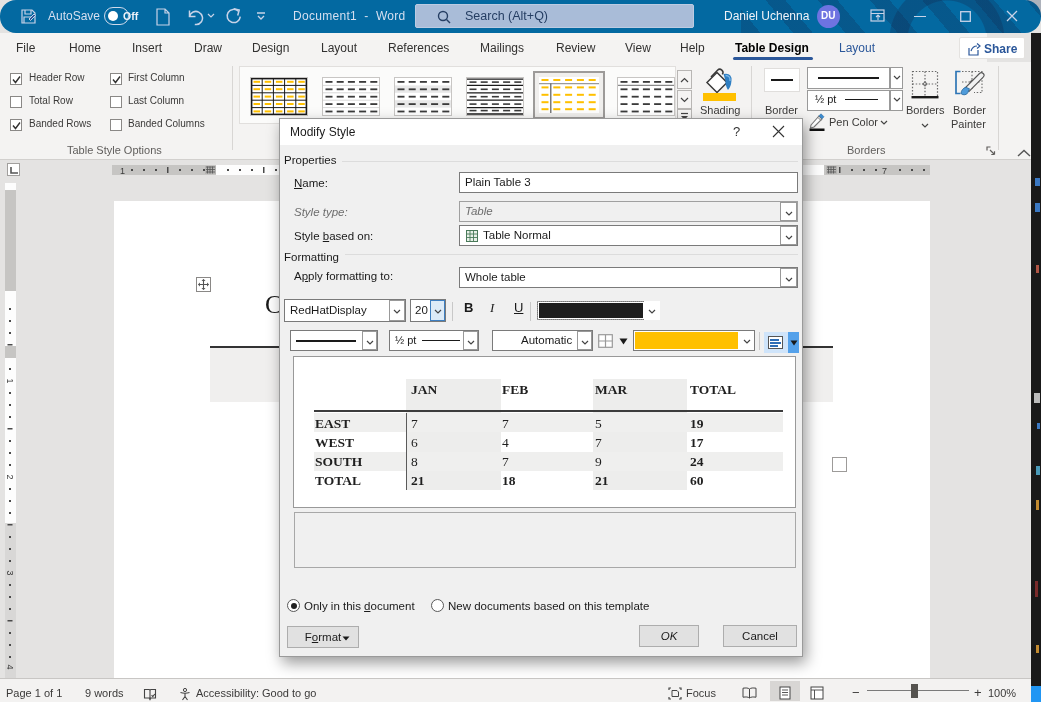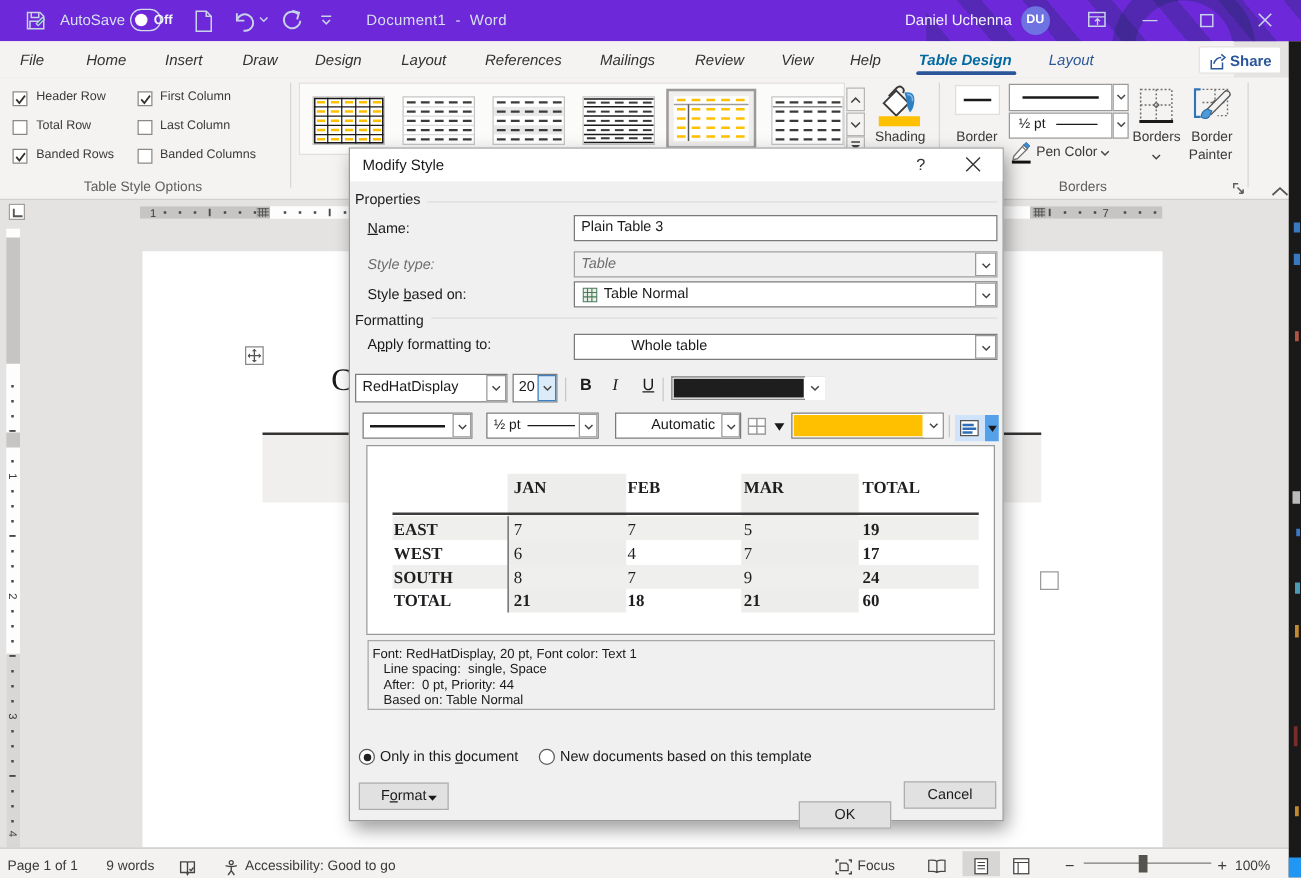--- a/index.html
+++ b/index.html
@@ -1,33 +1,33 @@
 <!DOCTYPE html>
 <html><head>
 <meta charset="utf-8">
 <style>
 * { margin:0; padding:0; box-sizing:border-box; }
 html,body { width:1041px; height:702px; overflow:hidden; font-family:"Liberation Sans",sans-serif; }
 body { position:relative; background:#e4e3e2; }
 .abs { position:absolute; }
 
 
-#titlebar { left:0; top:0; width:1041px; height:33px; background:#6d28d9; }
+#titlebar { left:0; top:0; width:1041px; height:33px; background:#0369a1;border-radius:16px; }
 #titlebar .pat { right:0; top:0; width:300px; height:33px;
   background:
     radial-gradient(circle at 206px 40px, rgba(0,0,0,0) 39px, rgba(17,39,78,.30) 40px 57px, rgba(0,0,0,0) 58px),
     repeating-linear-gradient(50deg, rgba(17,39,78,.26) 0 15px, rgba(43,87,154,0) 15px 40px); }
 .tbtxt { color:#d6dff0; font-size:12px; }
 #searchbox { left:415px; top:4px; width:279px; height:24px; background:#a9bcd8; border:1px solid #bccbe2; border-radius:2px; }
 #searchbox span { position:absolute; left:49px; top:4px; color:#253e63; font-size:12.5px; }
 
 
-#tabrow { left:0; top:33px; width:987px; height:29px; background:#f4f3f2;font-style:italic; }
+#tabrow { left:0; top:33px; width:987px; height:29px; background:#f4f3f2; }
 .tab { position:absolute; top:8px; font-size:12px; color:#323130; }
-.tabsel { color:#0369a1; font-weight:bold; }
+.tabsel { color:#000000; font-weight:bold; }
 #tabuline { left:733px; top:57px; width:80px; height:3px; background:#2b579a; border-radius:2px; }
 #sharebtn { left:959px; top:37px; width:66px; height:22px; background:#fff; border:1px solid #e4e2e0; border-radius:2px; }
 #sharebtn span { position:absolute; left:24px; top:4px; font-size:12px; color:#2b579a; font-weight:bold; }
 
 
 #ribbon { left:0; top:0; width:1041px; height:161px; }
 #ribbonbg { position:absolute; left:0; top:62px; width:1041px; height:98px; background:#f4f3f2; border-bottom:1px solid #d2d0ce; }
 .vsep { position:absolute; width:1px; background:#d8d6d4; }
 .cb { position:absolute; width:12px; height:12px; background:#fff; border:1px solid #8a8886; }
 .cblbl { position:absolute; font-size:10px; color:#3b3a39; }
@@ -103,20 +103,27 @@
 
   <svg class="abs" style="left:224px;top:7px" width="19" height="19" viewBox="0 0 19 19">
     <path d="M9.8 1.6 L15.2 3.1 L13.7 8.5" fill="none" stroke="#c8d3e8" stroke-width="1.5"></path>
     <path d="M14.4 4.3 A6.6 6.6 0 1 0 16.3 9.6" fill="none" stroke="#c8d3e8" stroke-width="1.5"></path>
   </svg>
 
   <svg class="abs" style="left:256px;top:12px" width="10" height="9" viewBox="0 0 10 9">
     <path d="M1 1 h8 M2 4 l3 3 l3 -3" fill="none" stroke="#c8d3e8" stroke-width="1.3"></path>
   </svg>
   <span class="abs tbtxt" style="left:293px;top:9px;letter-spacing:.3px;">Document1&nbsp; -&nbsp; Word</span>
+  <div class="abs" id="searchbox">
+    <svg class="abs" style="left:20px;top:4px" width="16" height="16" viewBox="0 0 16 16">
+      <circle cx="7" cy="7" r="4.5" fill="none" stroke="#253e63" stroke-width="1.4"></circle>
+      <path d="M10.5 10.5 L14 14" stroke="#253e63" stroke-width="1.4"></path>
+    </svg>
+    <span>Search (Alt+Q)</span>
+  </div>
   <span class="abs" style="left:724px;top:9px;font-size:12px;color:#f0f3f9;">Daniel Uchenna</span>
   <div class="abs" style="left:817px;top:5px;width:23px;height:23px;border-radius:50%;background:#6e73e1;">
     <span class="abs" style="left:4px;top:5px;font-size:10px;color:#fff;font-weight:bold;">DU</span>
   </div>
 
   <svg class="abs" style="left:870px;top:9px" width="15" height="14" viewBox="0 0 15 14">
     <rect x="1" y="1" width="13" height="11" fill="none" stroke="#c8d3e8" stroke-width="1.2"></rect>
     <path d="M1 4.5 h13 M6 8 l2 -2 l2 2 M8 6 v5" fill="none" stroke="#c8d3e8" stroke-width="1.1"></path>
   </svg>
   <div class="abs" style="left:914px;top:16px;width:12px;height:1.4px;background:#c8d3e8;"></div>
@@ -618,21 +625,21 @@
   <span class="dtxt" style="left:203px;top:110px;">Table Normal</span>
   <div class="dchev" style="left:500px;top:107px;height:19px;"><svg width="8" height="6" viewBox="0 0 8 6" style="margin-top:6px">
         <path d="M1 1 l3 3 l3 -3" fill="none" stroke="#444" stroke-width="1.2"></path>
       </svg></div>
 
   <span class="dtxt" style="left:4px;top:132px;">Formatting</span>
   <div class="hline" style="left:65px;top:135px;width:453px;"></div>
 
   <span class="dtxt" style="left:14px;top:151px;">A<u>p</u>ply formatting to:</span>
   <div class="dinput" style="left:179px;top:148px;width:339px;height:21px;"></div>
-  <span class="dtxt" style="left:185px;top:152px;margin-left:40px;">Whole table</span>
+  <span class="dtxt" style="left:185px;top:152px;">Whole table</span>
   <div class="dchev" style="left:500px;top:149px;height:19px;"><svg width="8" height="6" viewBox="0 0 8 6" style="margin-top:6px">
         <path d="M1 1 l3 3 l3 -3" fill="none" stroke="#444" stroke-width="1.2"></path>
       </svg></div>
 
   <div class="dinput" style="left:4px;top:180px;width:122px;height:23px;"></div>
   <span class="dtxt" style="left:10px;top:185px;">RedHatDisplay</span>
   <div class="dchev" style="left:109px;top:181px;height:21px;width:16px;"><svg width="8" height="6" viewBox="0 0 8 6" style="margin-top:7px">
         <path d="M1 1 l3 3 l3 -3" fill="none" stroke="#444" stroke-width="1.2"></path>
       </svg></div>
   <div class="dinput" style="left:130px;top:180px;width:36px;height:23px;"></div>
@@ -722,37 +729,33 @@
       <span class="abs" style="left:315px;top:335px;">9</span>
       <b class="abs" style="left:410px;top:335px;">24</b>
     <b class="abs" style="left:35px;top:354px;">TOTAL</b>
     <b class="abs" style="left:131px;top:354px;">21</b>
       <b class="abs" style="left:222px;top:354px;">18</b>
       <b class="abs" style="left:315px;top:354px;">21</b>
       <b class="abs" style="left:410px;top:354px;">60</b>
   </div>
 
   <div class="abs" style="left:14px;top:393px;width:502px;height:56px;border:1px solid #a8a8a8;"></div>
-  <div class="abs" style="left:18px;top:398px;font-size:10.5px;line-height:12.3px;color:#1a1a1a;">Font: RedHatDisplay, 20 pt, Font color: Text 1<br>
-  &nbsp;&nbsp;&nbsp;Line spacing:&nbsp; single, Space<br>
-  &nbsp;&nbsp;&nbsp;After:&nbsp; 0 pt, Priority: 44<br>
-  &nbsp;&nbsp;&nbsp;Based on: Table Normal</div>
 
   <div class="abs" style="left:7px;top:480px;width:13px;height:13px;border-radius:50%;border:1px solid #595959;background:#fff;"></div>
   <div class="abs" style="left:10.5px;top:483.5px;width:6px;height:6px;border-radius:50%;background:#222;"></div>
   <span class="dtxt" style="left:24px;top:481px;">Only in this <u>d</u>ocument</span>
   <div class="abs" style="left:151px;top:480px;width:13px;height:13px;border-radius:50%;border:1px solid #595959;background:#fff;"></div>
   <span class="dtxt" style="left:168px;top:481px;">New documents based on this template</span>
 
   <div class="dbtn" style="left:7px;top:507px;width:72px;"><span style="position:relative;top:4px;">F<u>o</u>rmat</span>
     <svg style="position:absolute;right:8px;top:9px" width="8" height="5" viewBox="0 0 8 5">
         <path d="M0.5 0.5 h7 L4 4.5 z" fill="#1a1a1a"></path>
       </svg>
   </div>
-  <div class="dbtn" style="left:359px;top:522px;width:74px;"><span style="position:relative;top:4px;">OK</span></div>
+  <div class="dbtn" style="left:359px;top:506px;width:60px;font-style:italic;"><span style="position:relative;top:4px;">OK</span></div>
   <div class="dbtn" style="left:443px;top:506px;width:74px;"><span style="position:relative;top:4px;">Cancel</span></div>
 </div>
 
 <div class="abs" id="darkstrip">
   <div class="abs" style="left:4px;top:145px;width:5px;height:8px;background:#3b78c2;"></div>
   <div class="abs" style="left:4px;top:170px;width:5px;height:9px;background:#3b78c2;"></div>
   <div class="abs" style="left:5px;top:232px;width:3px;height:8px;background:#b05545;"></div>
   <div class="abs" style="left:3px;top:360px;width:6px;height:10px;background:#bbbbbb;"></div>
   <div class="abs" style="left:6px;top:390px;width:3px;height:6px;background:#3b78c2;"></div>
   <div class="abs" style="left:5px;top:433px;width:4px;height:9px;background:#4a9ab8;"></div>

